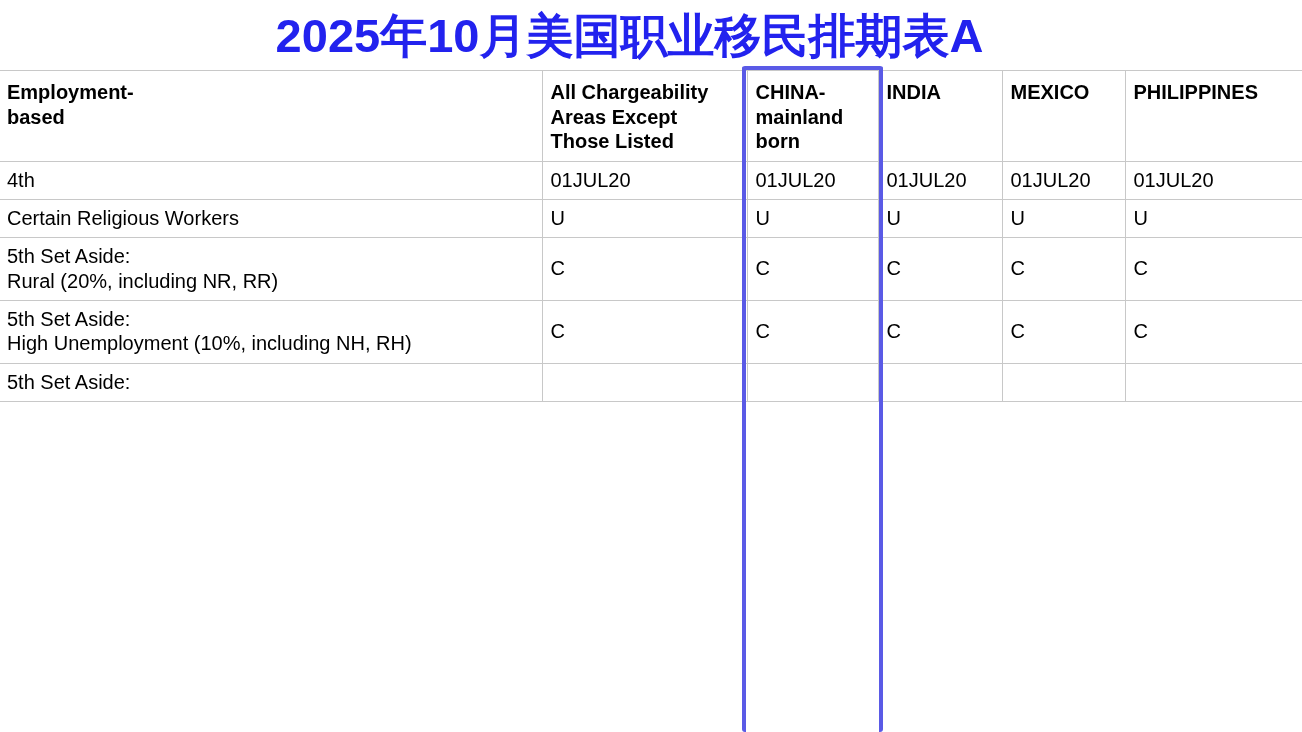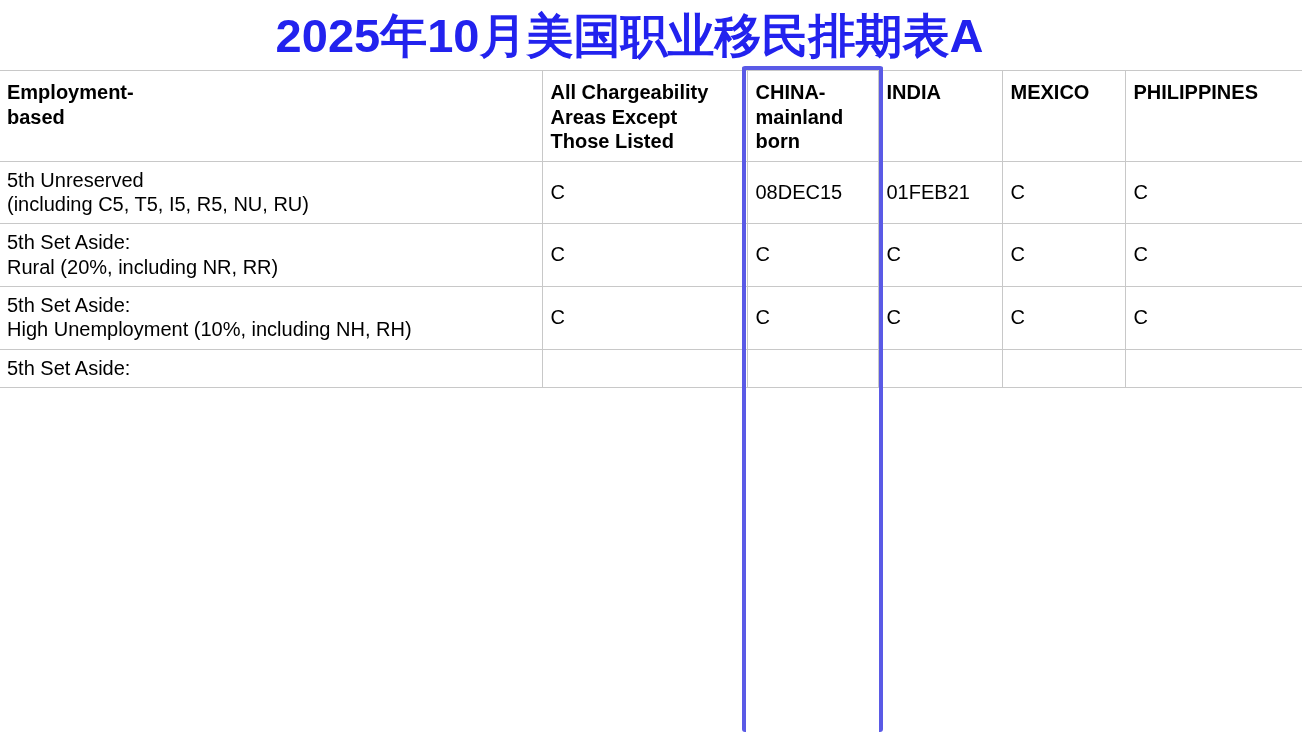--- a/index.html
+++ b/index.html
@@ -109,31 +109,38 @@
 born</th>
         <th>INDIA</th>
         <th>MEXICO</th>
         <th>PHILIPPINES</th>
       </tr>
 
 
 
 
 
-
+      <tr>
+        <td>4th</td>
+        <td>01JUL20</td>
+        <td>01JUL20</td>
+        <td>01JUL20</td>
+        <td>01JUL20</td>
+        <td>01JUL20</td>
+      </tr>
 
       <tr>
-        <td class="multiline">5th Unreserved
-(including C5, T5, I5, R5, NU, RU)</td>
-        <td>C</td>
-        <td>08DEC15</td>
-        <td>01FEB21</td>
-        <td>C</td>
-        <td>C</td>
+        <td>Certain Religious Workers</td>
+        <td>U</td>
+        <td>U</td>
+        <td>U</td>
+        <td>U</td>
+        <td>U</td>
       </tr>
+
 
       <tr>
         <td class="multiline">5th Set Aside:
 Rural (20%, including NR, RR)</td>
         <td>C</td>
         <td>C</td>
         <td>C</td>
         <td>C</td>
         <td>C</td>
       </tr>

